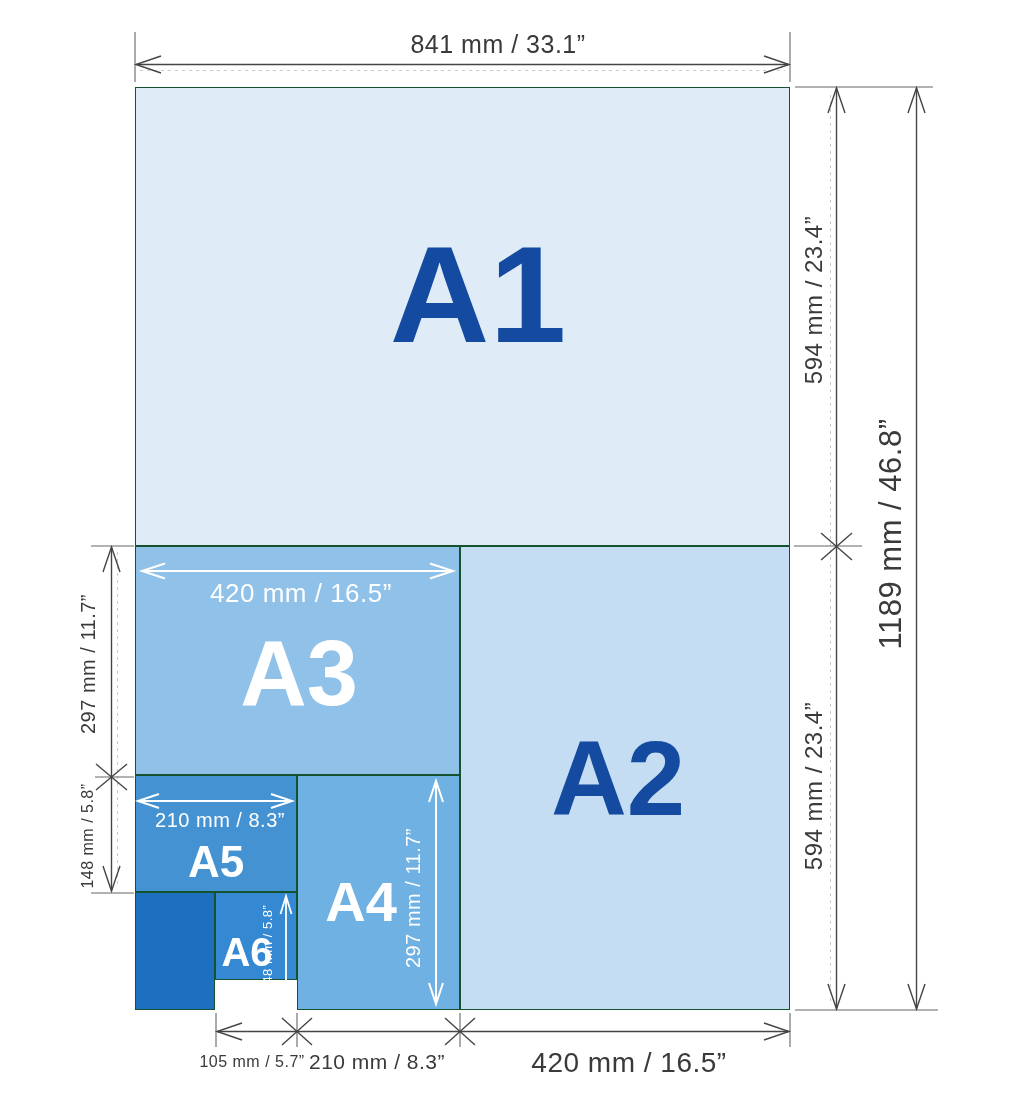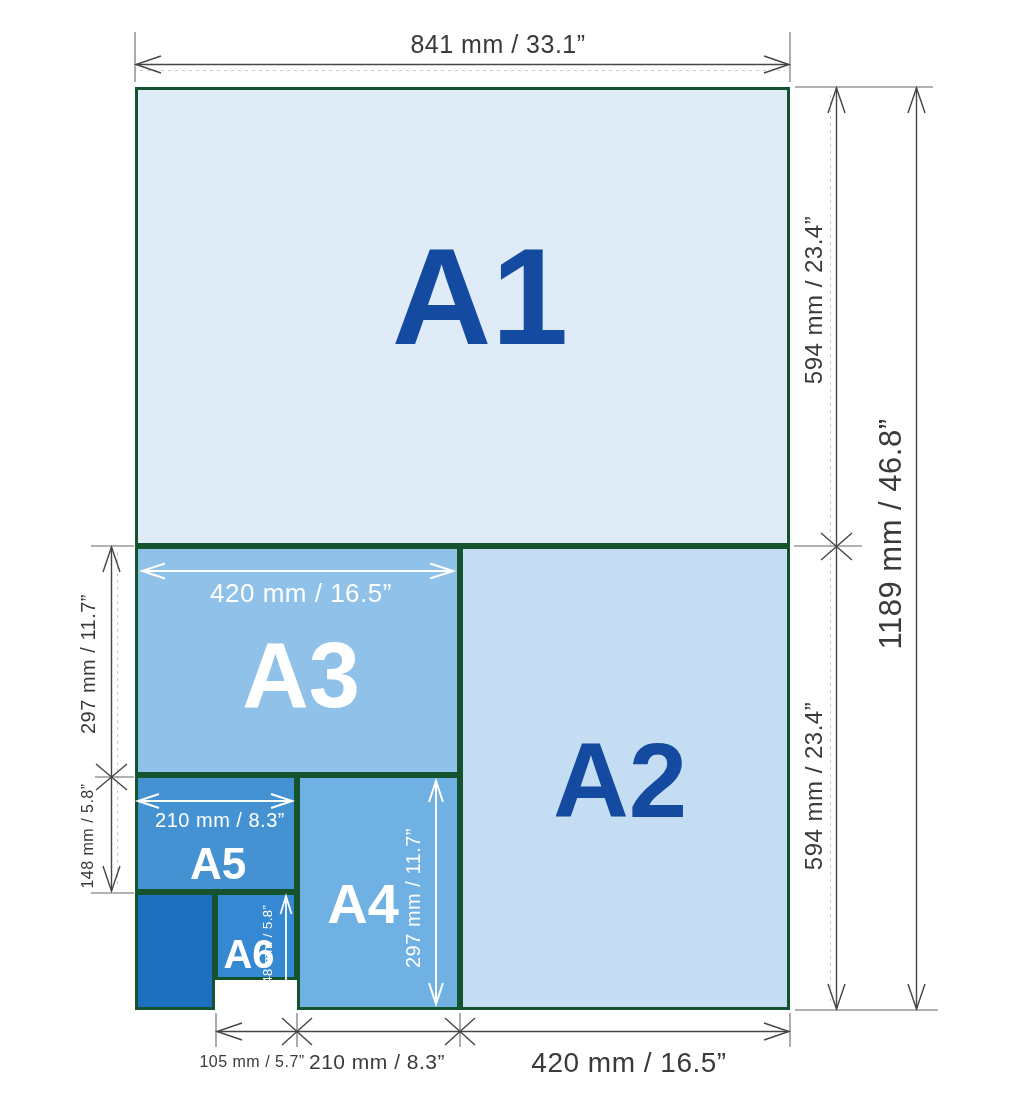--- a/index.html
+++ b/index.html
@@ -1,20 +1,20 @@
 <!DOCTYPE html>
 <html><head>
 <meta charset="utf-8">
 <style>
   html,body{margin:0;padding:0;background:#ffffff;}
   .canvas{
     position:relative;width:1020px;height:1098px;background:#ffffff;
     font-family:"Liberation Sans",sans-serif;overflow:hidden;
   }
-  .paper{position:absolute;box-sizing:border-box;border:3px solid #14532d;}
+  .paper{position:absolute;box-sizing:border-box;border:1px solid #14532d;}
   .plabel{
     position:absolute;transform:translate(-50%,-50%);
     font-weight:bold;line-height:1;white-space:nowrap;
   }
   .dim{
     position:absolute;transform:translate(-50%,-50%);
     white-space:nowrap;color:#3a3a3a;line-height:1;letter-spacing:.5px;
   }
   .dim.rot{transform:translate(-50%,-50%) rotate(-90deg);}
   .dim.white{color:#ffffff;}

